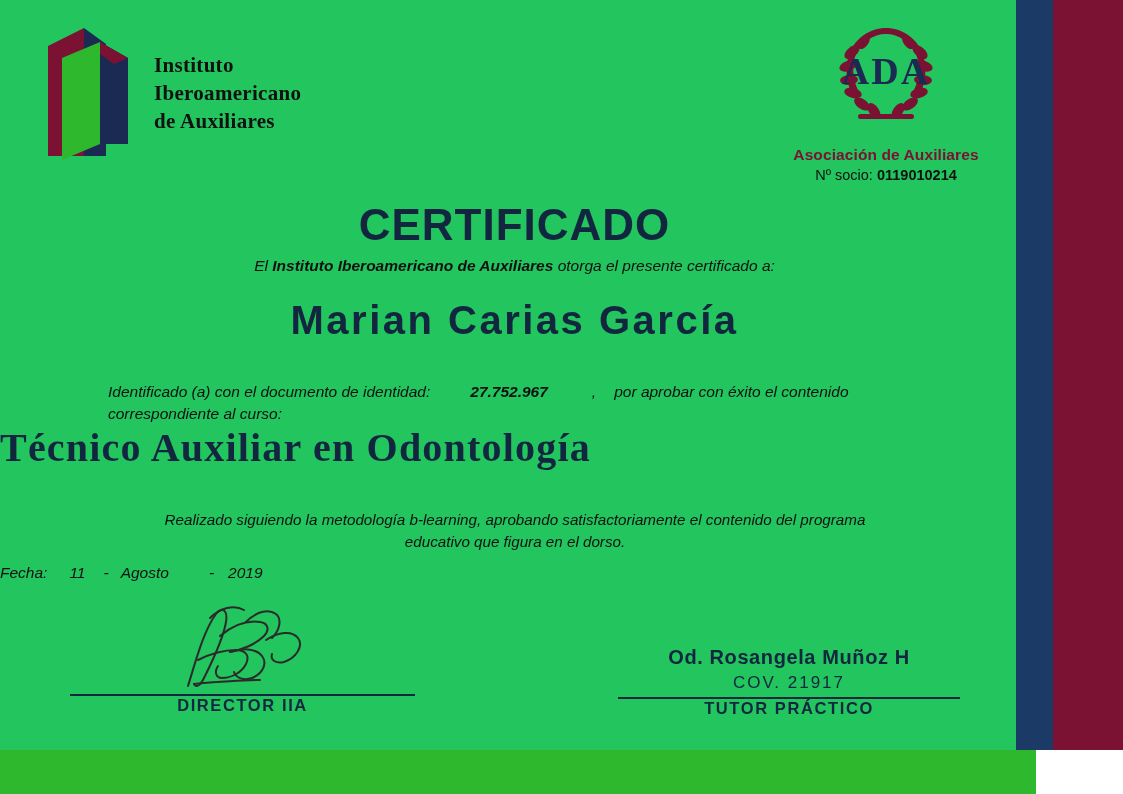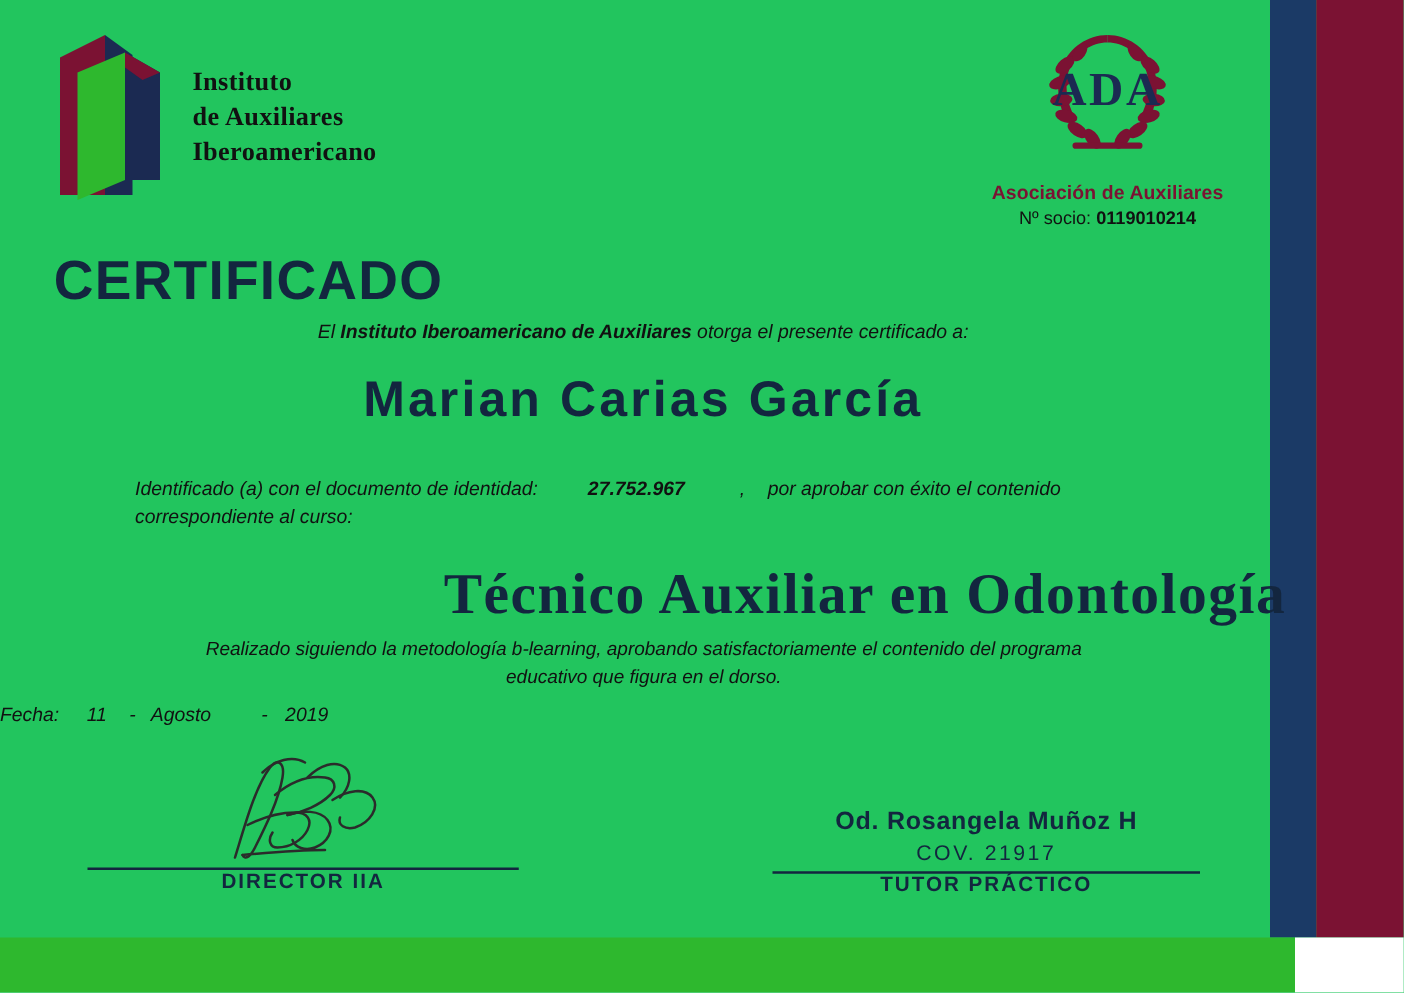--- a/index.html
+++ b/index.html
@@ -115,25 +115,25 @@
     left: 0;
     top: 0;
     width: 1029px;
     height: 750px;
   }
   .title {
     position: absolute;
     top: 200px;
     left: 0;
     width: 1029px;
+    text-align: center;
     font-size: 44px;
     font-weight: bold;
     color: #13263f;
     letter-spacing: 1px;
-    padding-left: 43px;
   }
   .grants-line {
     position: absolute;
     top: 257px;
     left: 0;
     width: 1029px;
     text-align: center;
     font-size: 15.5px;
     font-style: italic;
     color: #111111;
@@ -166,26 +166,26 @@
   .id-paragraph .id-number {
     font-weight: bold;
     font-style: italic;
     padding: 0 44px 0 40px;
   }
   .id-paragraph .id-tail {
     padding-left: 18px;
   }
   .course-name {
     position: absolute;
-    top: 448px;
-    left: 0;
-    width: 1029px;
-    text-align: right;
+    top: 424px;
+    left: 0;
+    width: 1029px;
+    text-align: left;
     font-family: "Liberation Serif", serif;
-    font-size: 46px;
+    font-size: 40px;
     font-weight: bold;
     color: #13263f;
     letter-spacing: 1.2px;
   }
   .method-paragraph {
     position: absolute;
     top: 509px;
     left: 140px;
     width: 750px;
     text-align: center;
@@ -273,22 +273,22 @@
       <svg width="98" height="140" viewBox="0 0 98 140" xmlns="http://www.w3.org/2000/svg">
         <polygon points="4,22 40,4 40,132 4,132" fill="#7b1233"></polygon>
         <polygon points="40,4 62,20 62,132 40,132" fill="#1b2a52"></polygon>
         <polygon points="18,34 56,18 56,120 18,136" fill="#2eb82e"></polygon>
         <polygon points="56,18 84,34 84,120 56,120" fill="#1b2a52"></polygon>
         <polygon points="56,18 84,34 70,40 56,30" fill="#7b1233"></polygon>
       </svg>
     </div>
     <div class="logo-text">
       <div>Instituto</div>
+      <div>Iberoamericano</div>
       <div>de Auxiliares</div>
-      <div>Iberoamericano</div>
     </div>
   </div>
 
   <div class="ada-block">
     <div class="ada-seal">
       <svg width="136" height="118" viewBox="0 0 136 118" xmlns="http://www.w3.org/2000/svg">
         <g fill="#7b1233">
           <path d="M68 6 C52 6 38 16 32 30 C26 44 28 62 36 76 L42 72 C35 60 33 44 38 32 C44 20 55 12 68 12 Z"></path>
           <path d="M68 6 C84 6 98 16 104 30 C110 44 108 62 100 76 L94 72 C101 60 103 44 98 32 C92 20 81 12 68 12 Z"></path>
           <ellipse cx="34" cy="30" rx="9" ry="5" transform="rotate(-40 34 30)"></ellipse>

